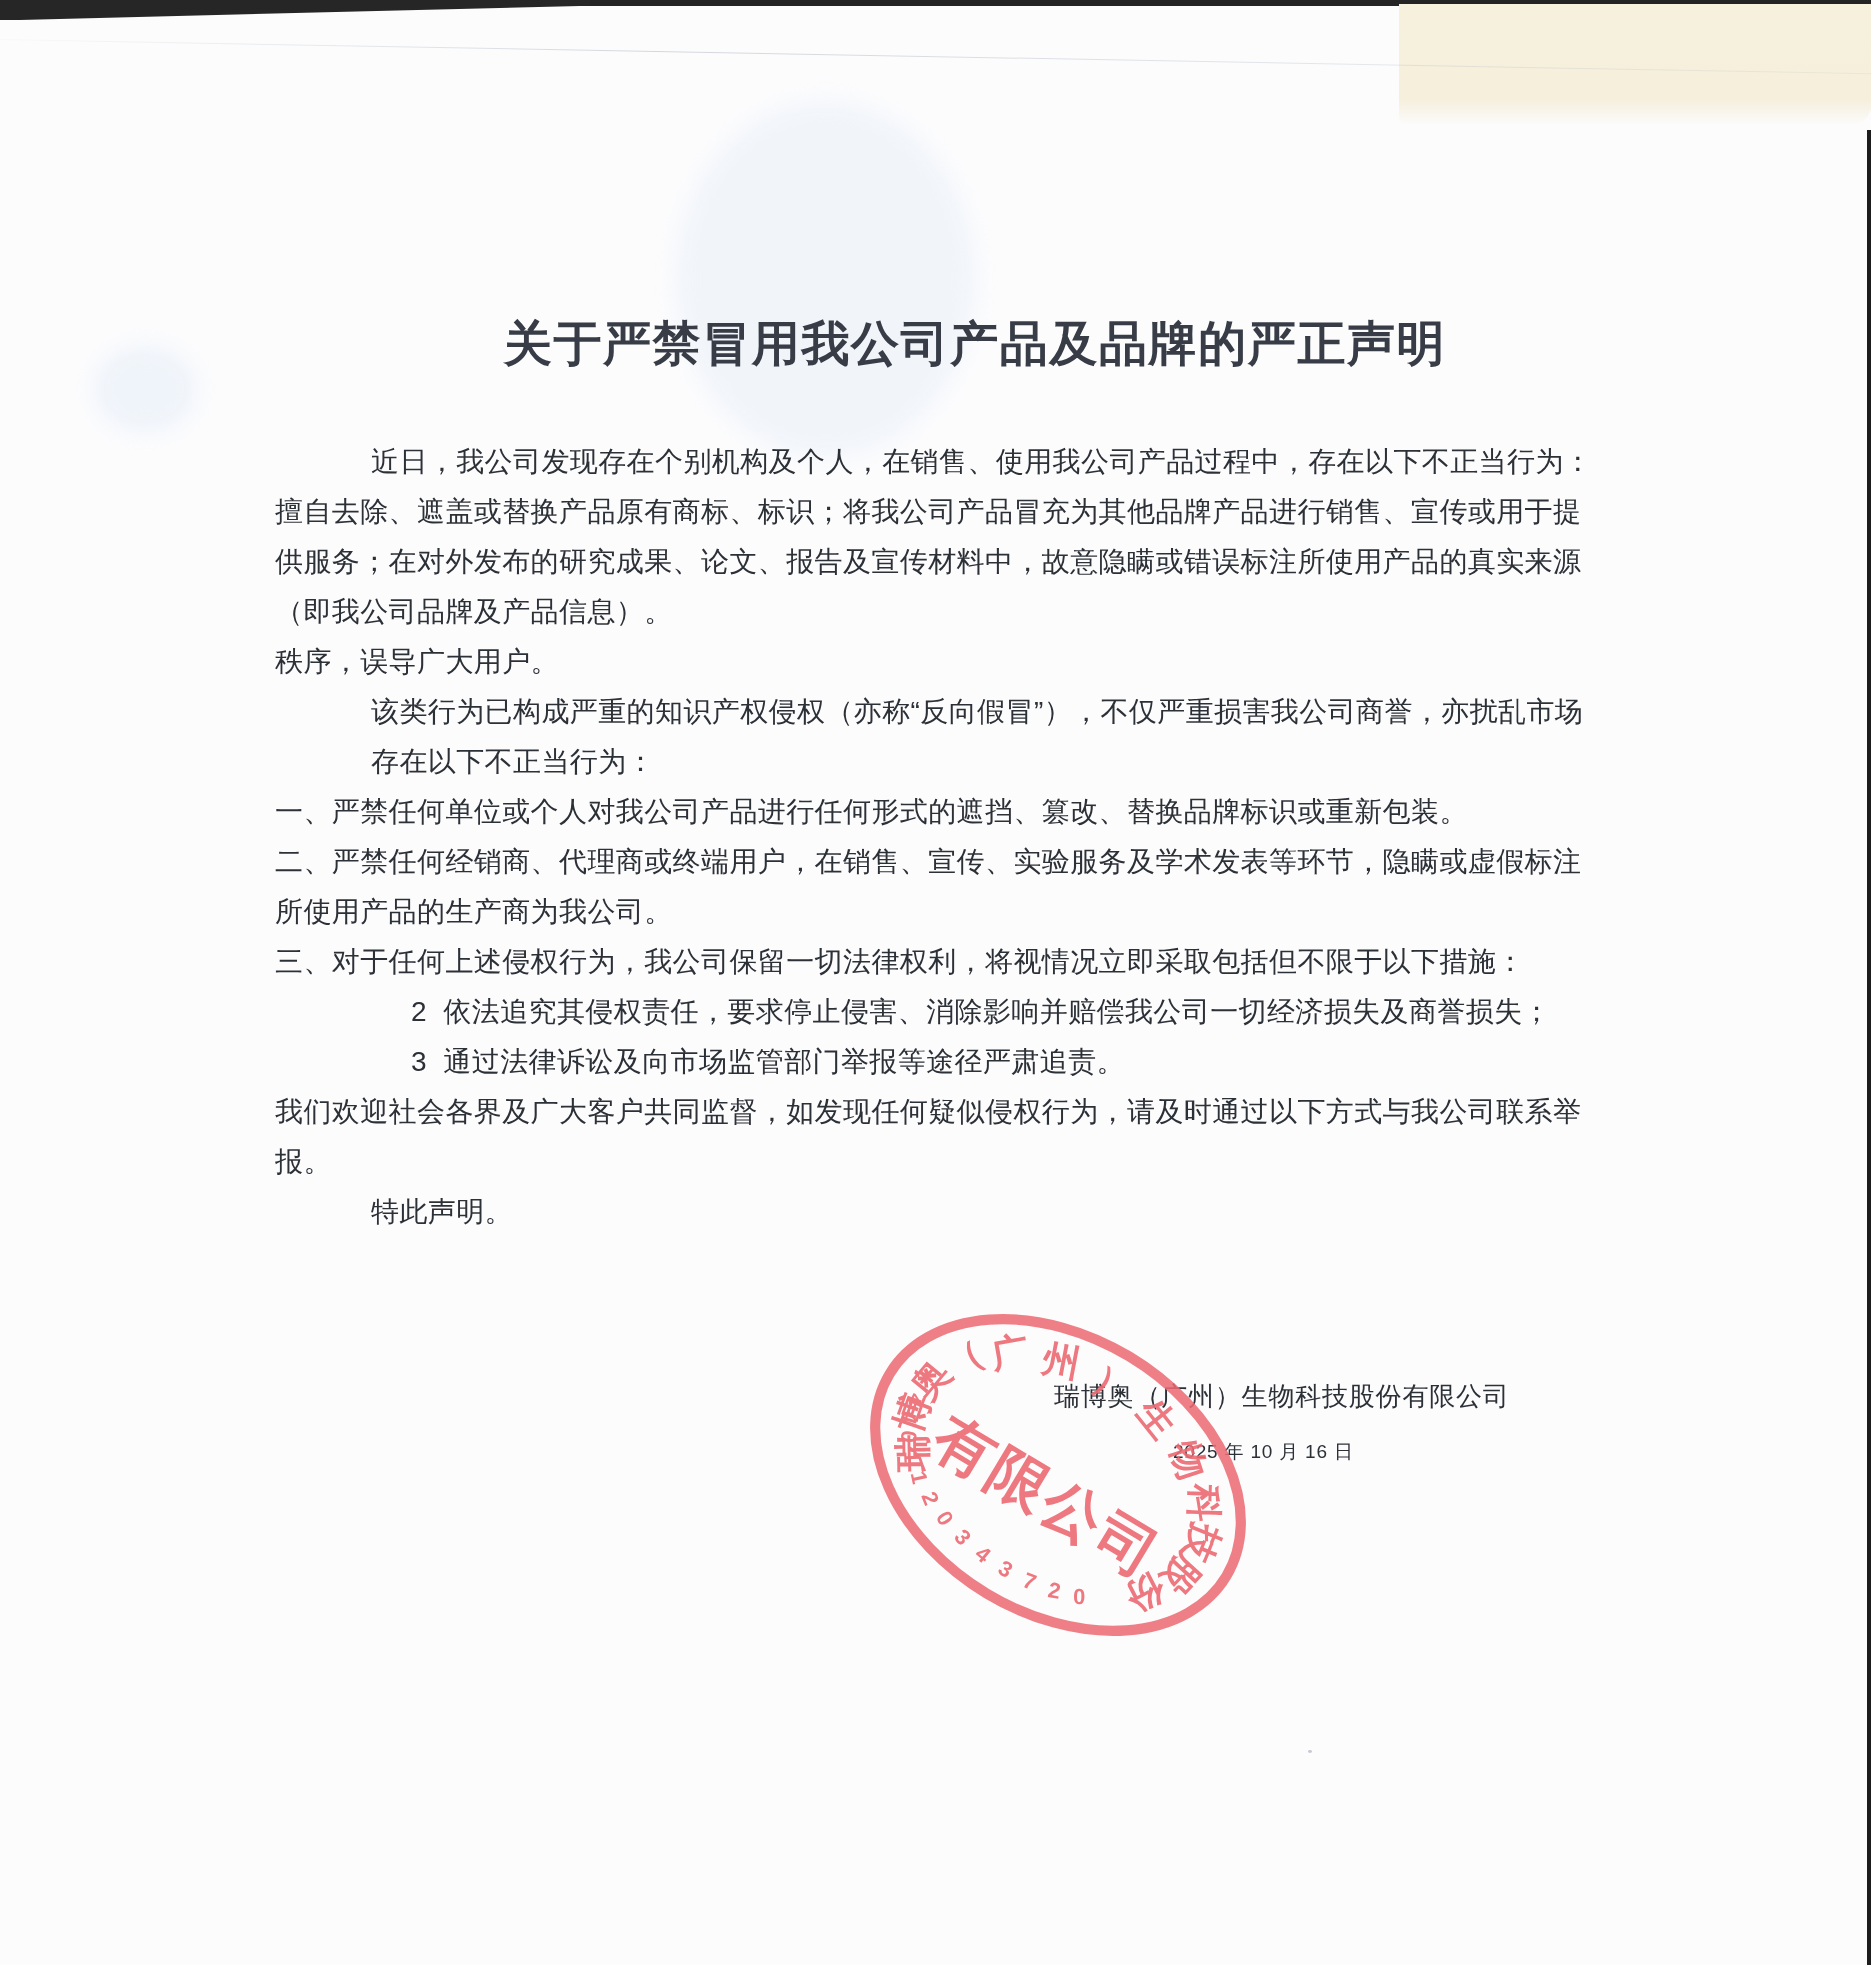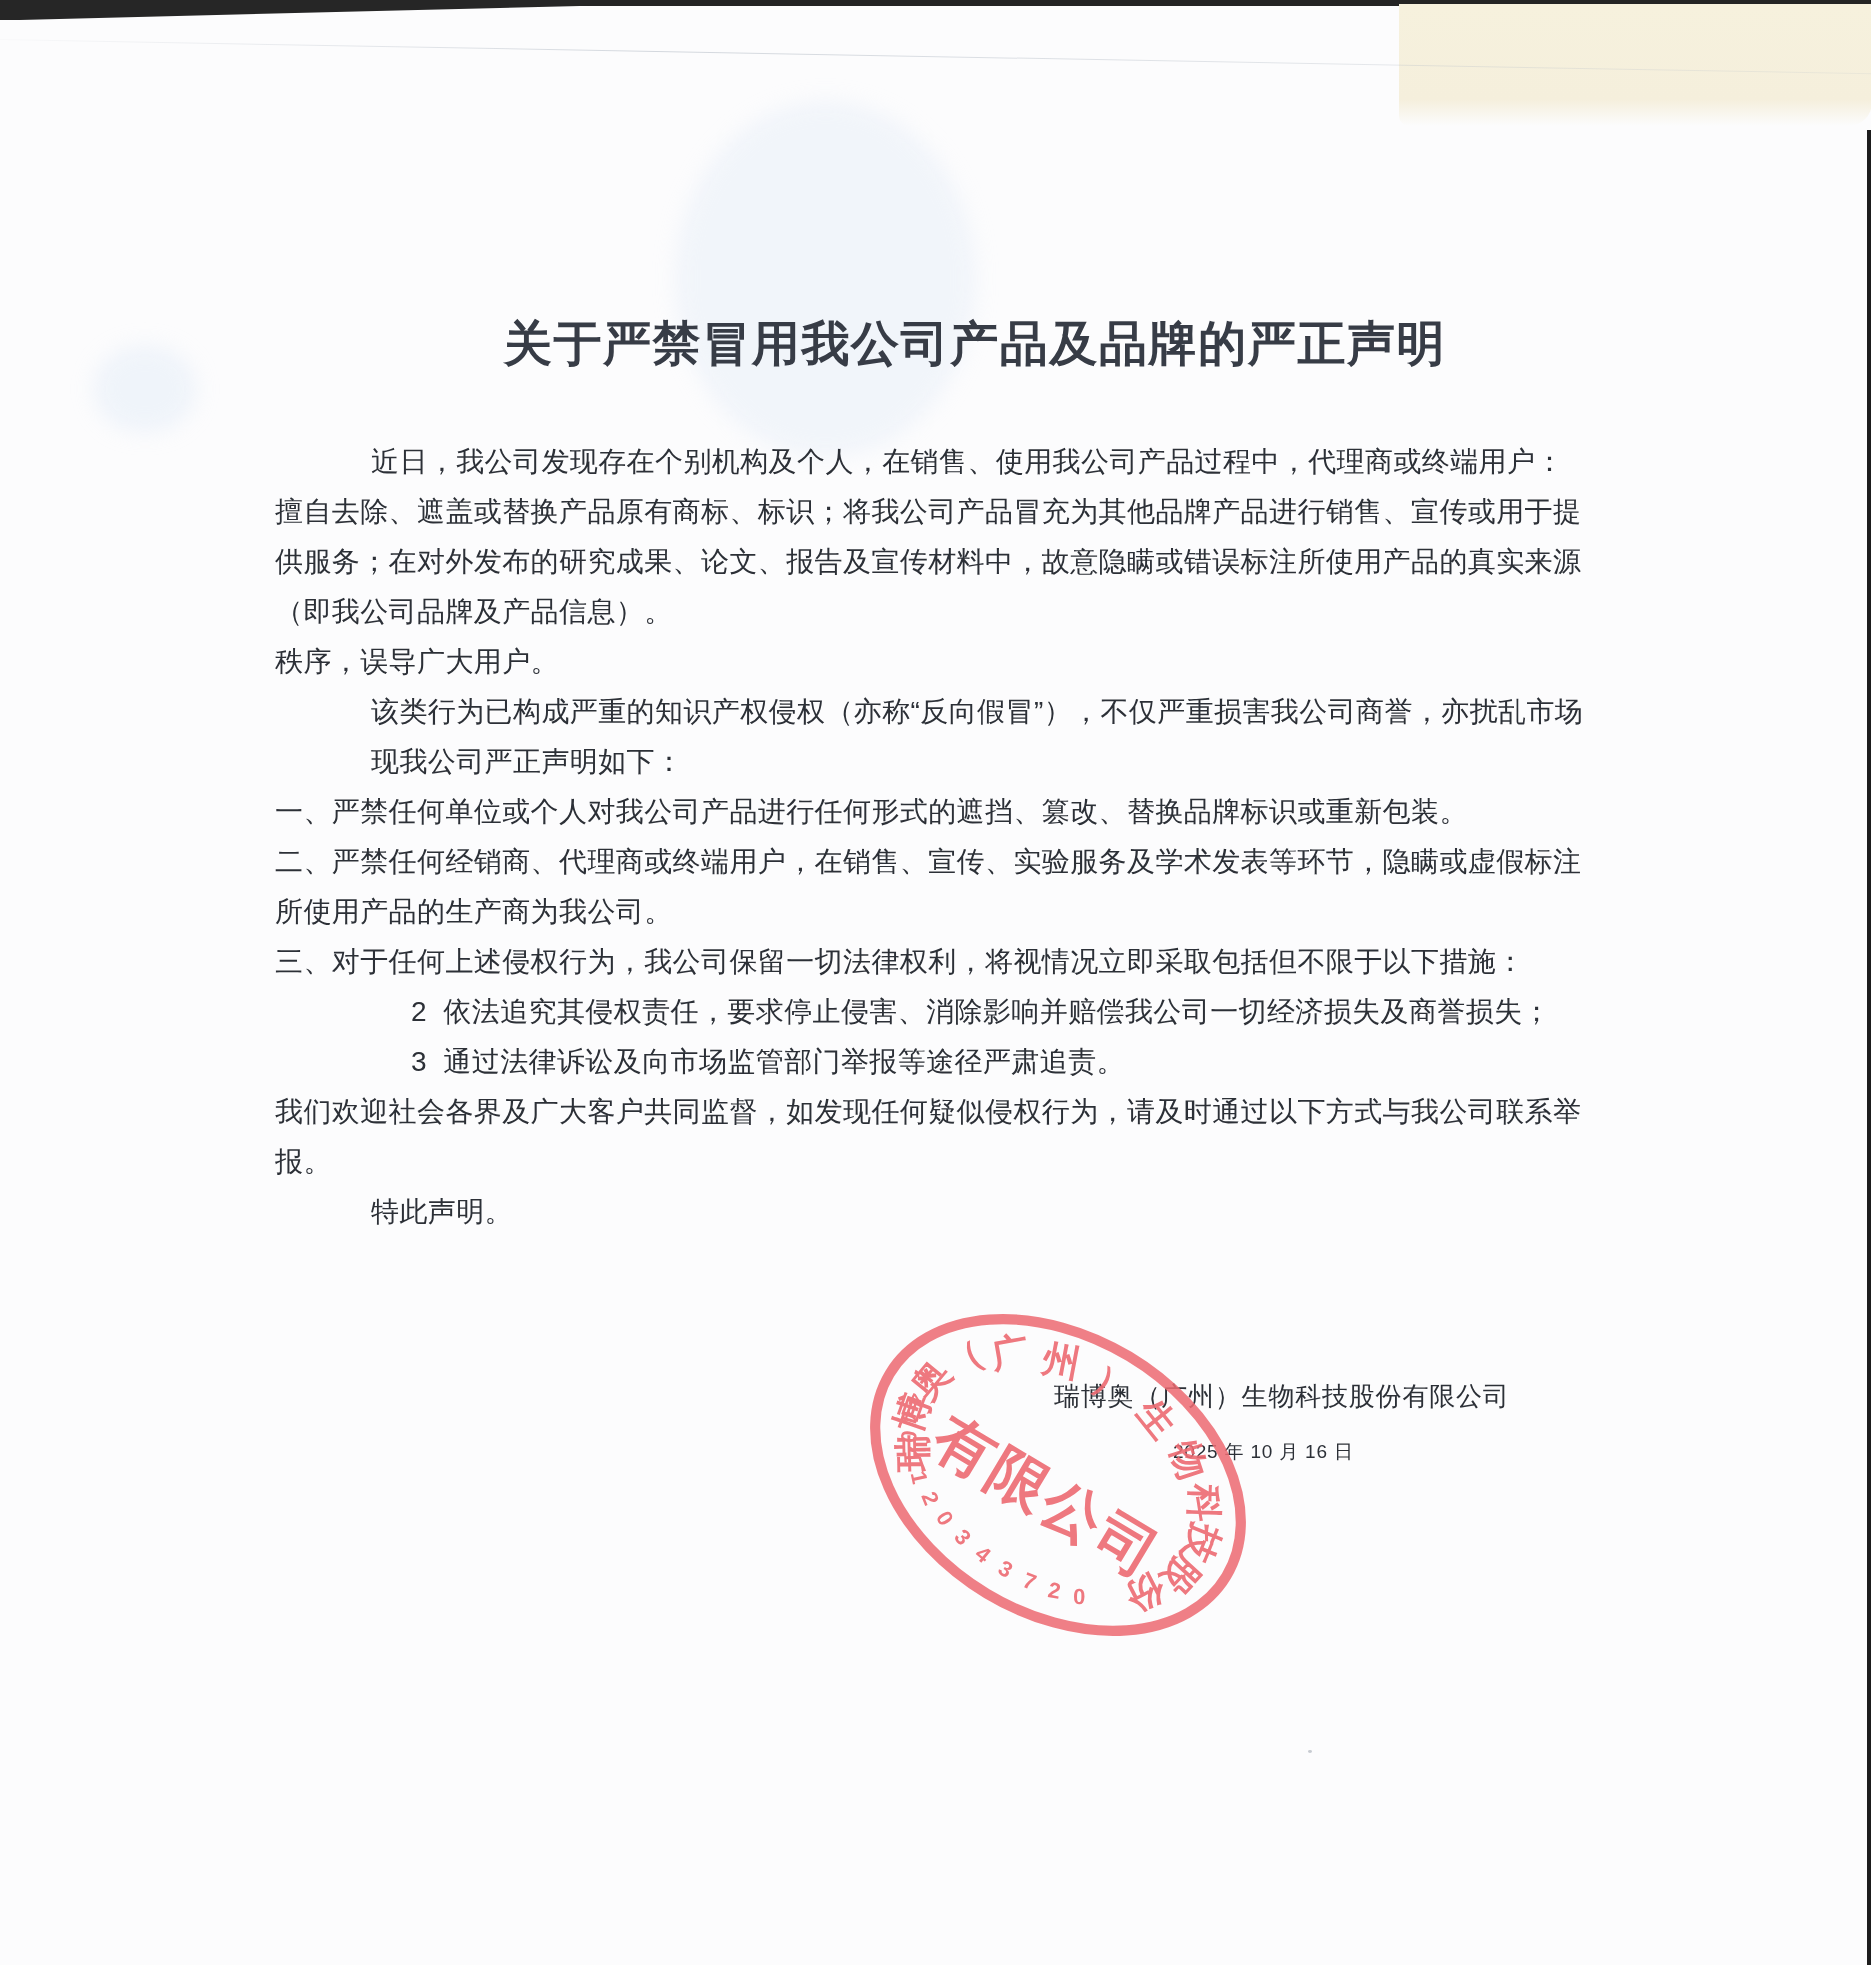--- a/index.html
+++ b/index.html
@@ -68,27 +68,27 @@
   <div class="edge-right"></div>
   <div class="crease"></div>
   <div class="streak s1"></div>
 
   <div class="streak s4"></div>
   <div class="speck k1"></div>
 
   <div class="title" style="color: rgb(55, 60, 70);">关于严禁冒用我公司产品及品牌的严正声明</div>
 
   <div class="body-block" style="color: rgb(44, 48, 55);">
-    <div class="line indent-para">近日，我公司发现存在个别机构及个人，在销售、使用我公司产品过程中，代理商或终端用户：</div>
+    <div class="line indent-para">近日，我公司发现存在个别机构及个人，在销售、使用我公司产品过程中，存在以下不正当行为：</div>
     <div class="line">擅自去除、遮盖或替换产品原有商标、标识；将我公司产品冒充为其他品牌产品进行销售、宣传或用于提</div>
     <div class="line">供服务；在对外发布的研究成果、论文、报告及宣传材料中，故意隐瞒或错误标注所使用产品的真实来源</div>
     <div class="line">（即我公司品牌及产品信息）。</div>
     <div class="line">秩序，误导广大用户。</div>
     <div class="line indent-para">该类行为已构成严重的知识产权侵权（亦称“反向假冒”），不仅严重损害我公司商誉，亦扰乱市场</div>
-    <div class="line indent-para">现我公司严正声明如下：</div>
+    <div class="line indent-para">存在以下不正当行为：</div>
     <div class="line">一、严禁任何单位或个人对我公司产品进行任何形式的遮挡、篡改、替换品牌标识或重新包装。</div>
     <div class="line">二、严禁任何经销商、代理商或终端用户，在销售、宣传、实验服务及学术发表等环节，隐瞒或虚假标注</div>
     <div class="line">所使用产品的生产商为我公司。</div>
     <div class="line">三、对于任何上述侵权行为，我公司保留一切法律权利，将视情况立即采取包括但不限于以下措施：</div>
     <div class="line indent-sub">2  依法追究其侵权责任，要求停止侵害、消除影响并赔偿我公司一切经济损失及商誉损失；</div>
     <div class="line indent-sub">3  通过法律诉讼及向市场监管部门举报等途径严肃追责。</div>
     <div class="line">我们欢迎社会各界及广大客户共同监督，如发现任何疑似侵权行为，请及时通过以下方式与我公司联系举</div>
     <div class="line">报。</div>
     <div class="line indent-para">特此声明。</div>
   </div>

